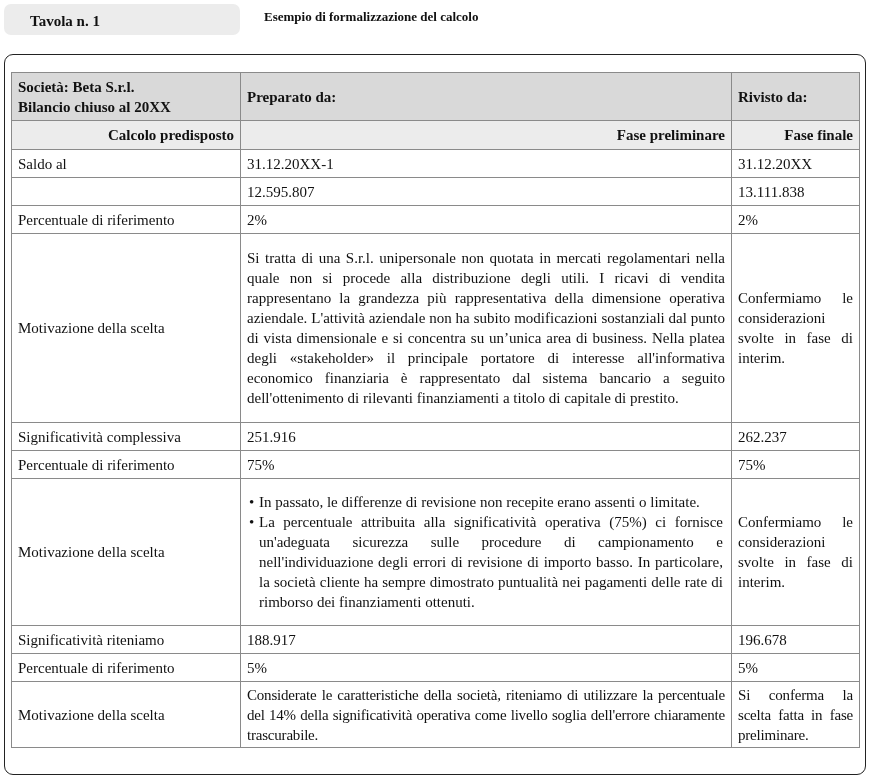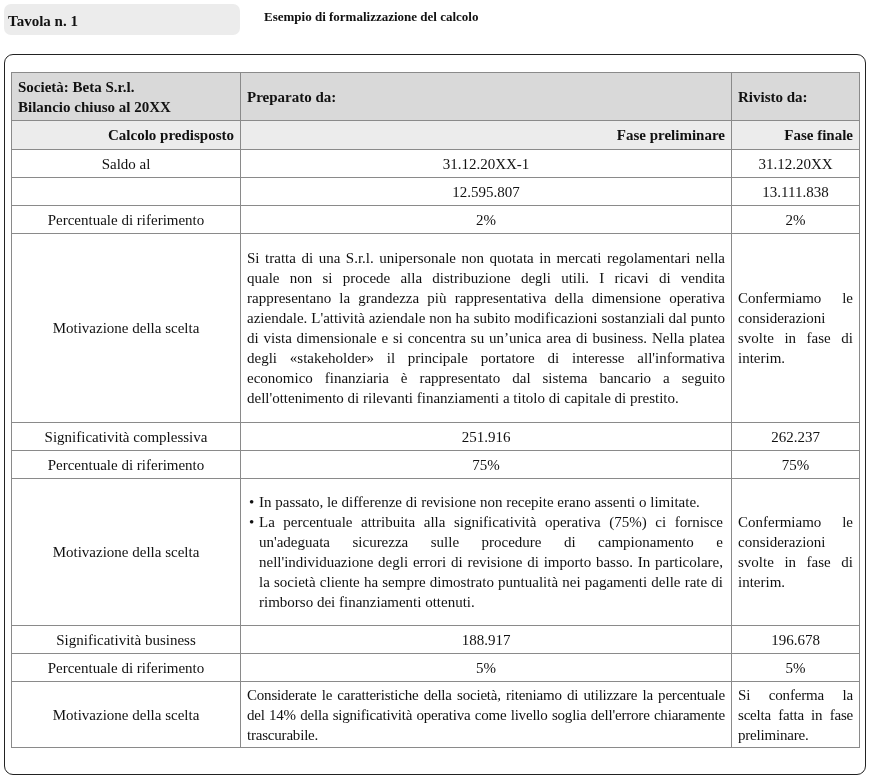--- a/index.html
+++ b/index.html
@@ -1,31 +1,31 @@
 <!DOCTYPE html>
 <html><head>
 <meta charset="utf-8">
 <style>
   html, body { margin:0; padding:0; background:#ffffff; }
   body { width:875px; height:780px; position:relative; overflow:hidden;
          font-family:"Liberation Serif", "DejaVu Serif", serif; color:#111; }
   .tavola-tab { position:absolute; left:4px; top:4px; width:236px; height:31px;
                 background:#ececec; border-radius:7px; }
-  .tavola-label { position:absolute; left:4px; top:9px; font-weight:bold; font-size:15px; }
+  .tavola-label { position:absolute; left:26px; top:9px; font-weight:bold; font-size:15px; }
   .tavola-title { position:absolute; left:264px; top:9px; font-weight:bold; font-size:13px; }
   .frame { position:absolute; left:4px; top:54px; width:862px; height:721px;
            border:1.6px solid #222; border-radius:9px; box-sizing:border-box; }
   table.calc { position:absolute; left:11px; top:72px; width:848px;
                border-collapse:collapse; font-size:15px; table-layout:fixed; }
   table.calc td { border:1px solid #8a8a8a; padding:0 6px; vertical-align:middle; line-height:20px; }
   col.c1 { width:229px; } col.c2 { width:491px; } col.c3 { width:128px; }
   tr.hdr td { background:#d9d9d9; font-weight:bold; height:47px; }
   tr.sub td { background:#ececec; font-weight:bold; text-align:right; height:28px; }
   tr.r28 td { height:27px; }
-  td.center { text-align:center; }
+  td.center { text-align:left; }
   td.just { text-align:justify; padding-top:3px; padding-bottom:3px; }
   td.tight { letter-spacing:-0.2px; }
   .bullets { margin:2px; padding:0; list-style:none; }
   .bullets li { position:relative; padding-left:10px; text-align:justify; }
   .bullets li::before { content:"•"; position:absolute; left:0; top:0; }
 </style>
 </head>
 <body>
 
 <div class="tavola-tab">
@@ -90,21 +90,21 @@
     <td class="center">Motivazione della scelta</td>
     <td class="just">
       <ul class="bullets">
         <li>In passato, le differenze di revisione non recepite erano assenti o limitate.</li>
         <li>La percentuale attribuita alla significatività operativa (75%) ci fornisce un'adeguata sicurezza sulle procedure di campionamento e nell'individuazione degli errori di revisione di importo basso. In particolare, la società cliente ha sempre dimostrato puntualità nei pagamenti delle rate di rimborso dei finanziamenti ottenuti.</li>
       </ul>
     </td>
     <td class="just">Confermiamo le considerazioni svolte in fase di interim.</td>
   </tr>
   <tr class="r28">
-    <td class="center">Significatività business</td>
+    <td class="center">Significatività riteniamo</td>
     <td class="center">188.917</td>
     <td class="center">196.678</td>
   </tr>
   <tr class="r28">
     <td class="center">Percentuale di riferimento</td>
     <td class="center">5%</td>
     <td class="center">5%</td>
   </tr>
   <tr style="height:66px;">
     <td class="center">Motivazione della scelta</td>

